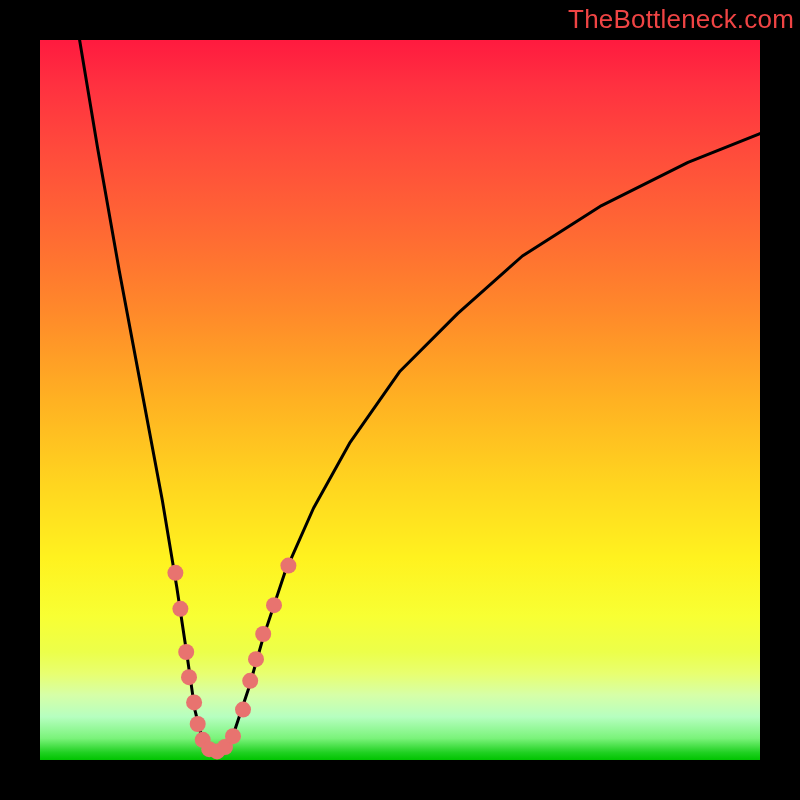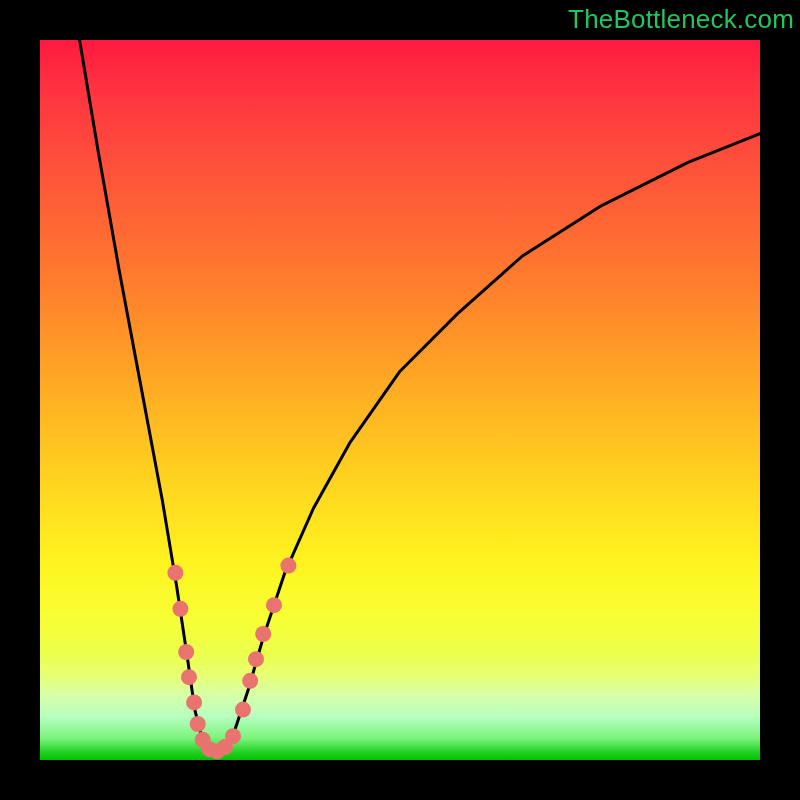--- a/index.html
+++ b/index.html
@@ -14,21 +14,21 @@
   .frame {
     position: relative;
     width: 800px;
     height: 800px;
     background: #000;
   }
   .watermark {
     position: absolute;
     top: 4px;
     right: 6px;
-    color: #22c55e;
+    color: #ef4444;
     font-size: 26px;
     font-weight: 500;
     letter-spacing: 0.2px;
     z-index: 3;
   }
   .plot {
     position: absolute;
     left: 40px;
     top: 40px;
     width: 720px;

